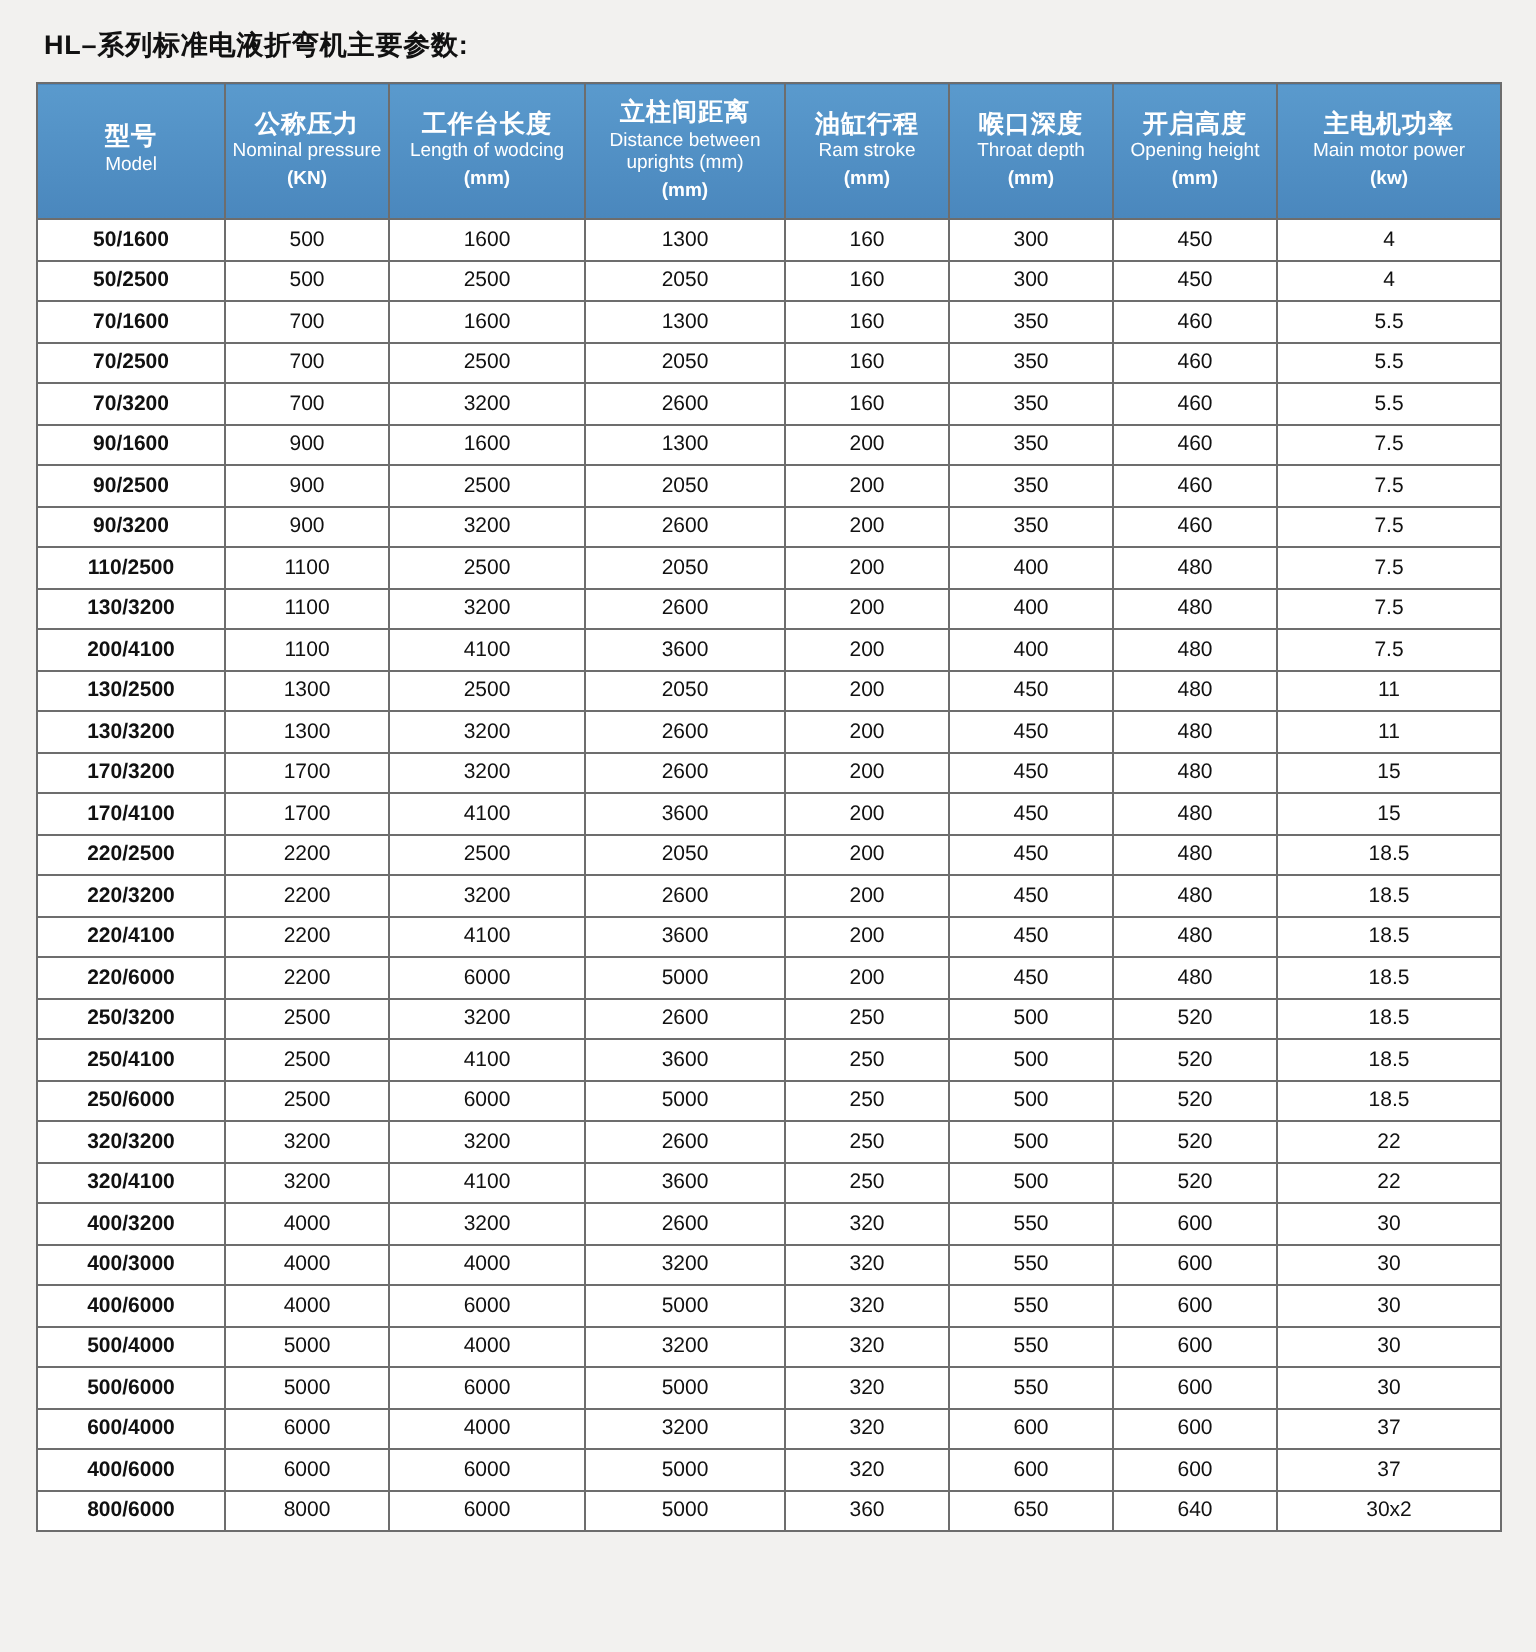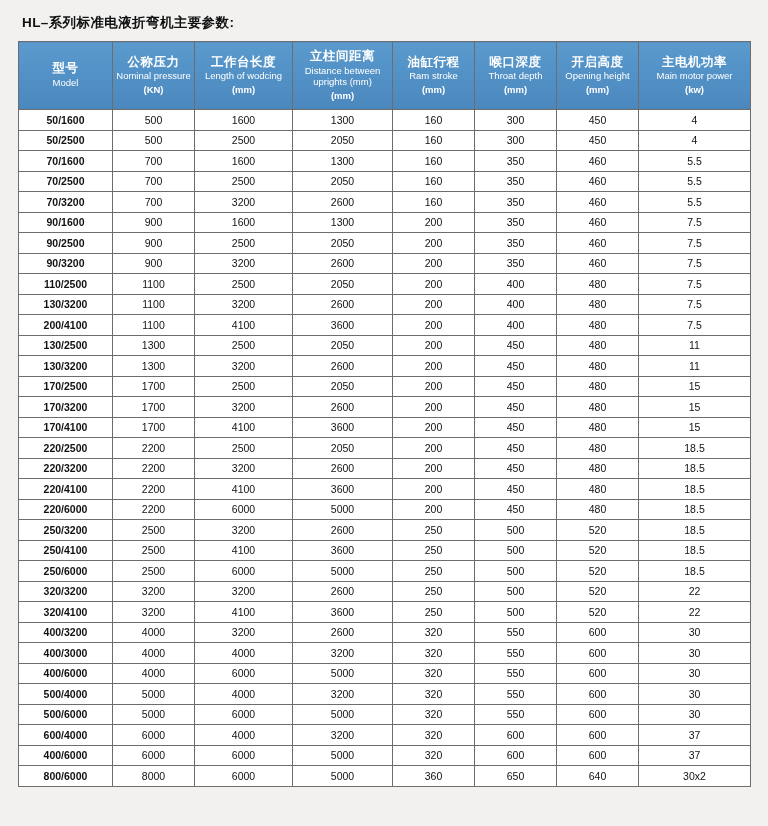--- a/index.html
+++ b/index.html
@@ -264,30 +264,20 @@
           <td class="model">130/3200</td>
           <td>1300</td>
           <td>3200</td>
           <td>2600</td>
           <td>200</td>
           <td>450</td>
           <td>480</td>
           <td>11</td>
         </tr>
         <tr>
-          <td class="model">170/2500</td>
-          <td>1700</td>
-          <td>2500</td>
-          <td>2050</td>
-          <td>200</td>
-          <td>450</td>
-          <td>480</td>
-          <td>15</td>
-        </tr>
-        <tr>
           <td class="model">170/3200</td>
           <td>1700</td>
           <td>3200</td>
           <td>2600</td>
           <td>200</td>
           <td>450</td>
           <td>480</td>
           <td>15</td>
         </tr>
         <tr>

